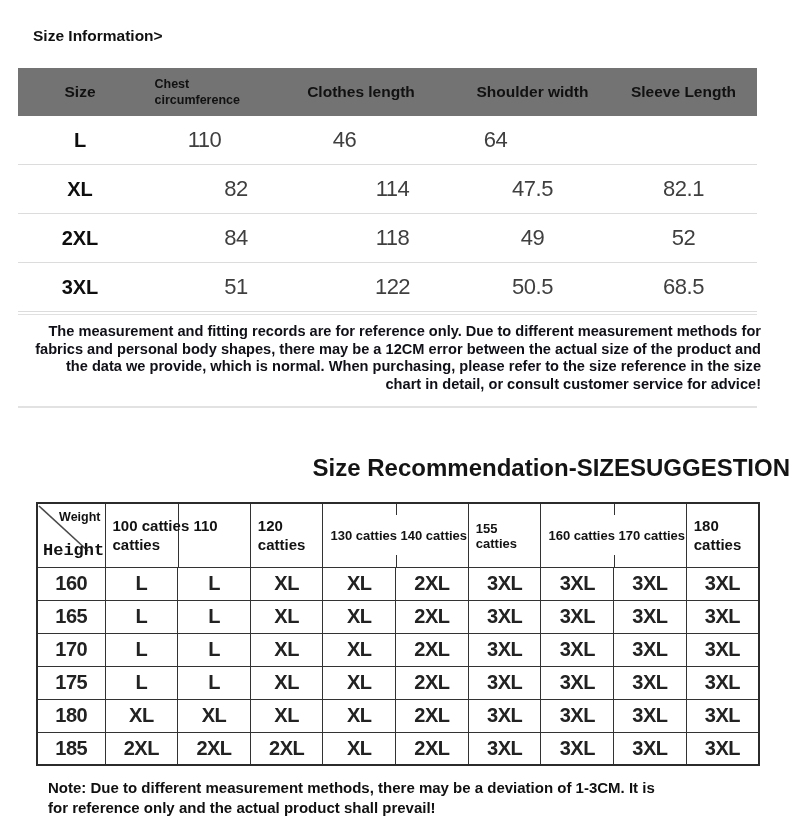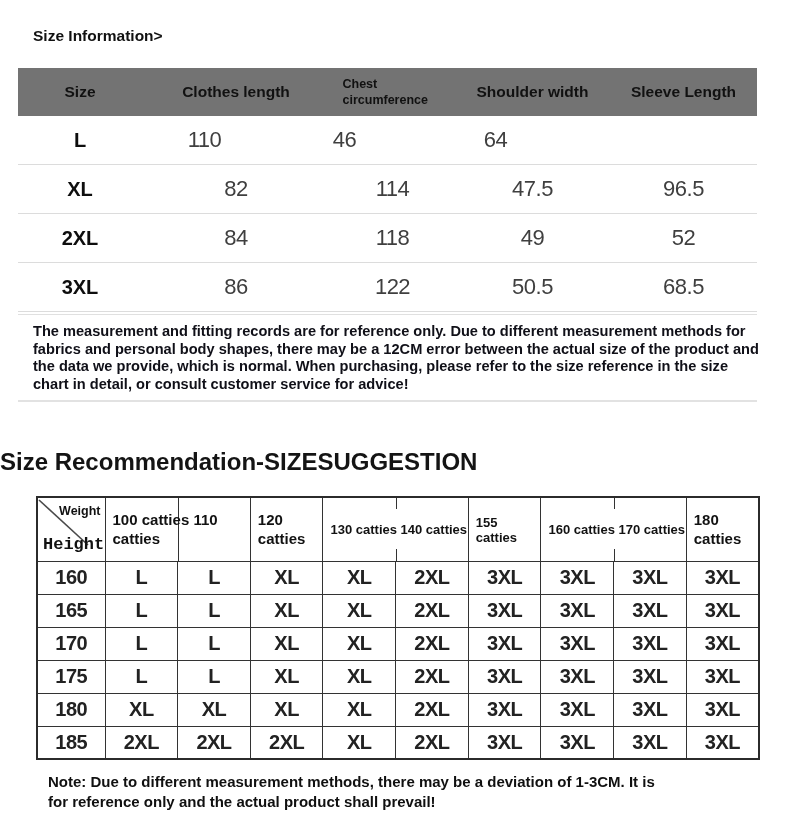--- a/index.html
+++ b/index.html
@@ -16,25 +16,25 @@
   .t1-cell { display:flex; align-items:center; justify-content:center; text-align:center; }
   .c0{width:124px;} .c1{width:188px;} .c2{width:125px;} .c3{width:155px;} .c4{width:147px;}
   .th { font-weight:700; font-size:15.5px; }
   .th.chest { font-size:12.5px; }
   .chest-inner { width:100px; text-align:left; line-height:1.28; font-weight:700; }
   .t1 .size-label { font-weight:700; font-size:20px; color:#0e0e0e; }
   .t1 .num { font-size:22px; font-weight:400; color:#3f3f3f; letter-spacing:-0.5px; }
 
   
   .note1 { margin:2px 18px 0 18px; width:739px; border-top:1px solid #e0e0e0; border-bottom:2px solid #e2e2e2;
-    padding:8px 0 7px 15px; }
+    padding:8px 0 13px 15px;text-align:right; }
   .note1-text { width:728px; font-size:14.6px; font-weight:700; line-height:17.6px; color:#101018; }
 
   
-  .title2 { margin-top:46px; text-align:left; font-size:24px; font-weight:700; color:#141414; letter-spacing:0; }
+  .title2 { margin-top:46px; text-align:right; font-size:24px; font-weight:700; color:#141414; letter-spacing:0; }
 
   
   table.t2 { border-collapse:collapse; table-layout:fixed; width:724px; margin:20px 0 0 36px;
     border:2px solid #2b2b2b; }
   table.t2 td { border:1.5px solid #333; position:relative; }
   tr.t2-headrow { height:64px; }
   tr.t2-row { height:33px; }
   .t2-head-cell { vertical-align:middle; padding:0 0 0 7px; font-weight:700; color:#121212; }
   .t2-head-cell.large { font-size:15px; line-height:1.25; }
   .t2-head-cell.small { font-size:13px; }
@@ -58,51 +58,51 @@
 </head>
 <body>
 
 <div class="page">
 
   <div class="heading">Size Information&gt;</div>
 
   <div class="t1">
     <div class="t1-head">
       <div class="t1-cell c0 th">Size</div>
-      <div class="t1-cell c1 th">Clothes length</div>
       <div class="t1-cell c2 th chest">
         <span class="chest-inner">Chest circumference</span>
       </div>
+      <div class="t1-cell c1 th">Clothes length</div>
       <div class="t1-cell c3 th">Shoulder width</div>
       <div class="t1-cell c4 th">Sleeve Length</div>
     </div>
     <div class="t1-body">
         <div class="t1-row">
           <div class="t1-cell c0 size-label">L</div>
           <div class="t1-cell num c2">110</div>
           <div class="t1-cell num c3">46</div>
           <div class="t1-cell num c4">64</div>
         </div>
         <div class="t1-row">
           <div class="t1-cell c0 size-label">XL</div>
           <div class="t1-cell num c1">82</div>
           <div class="t1-cell num c2">114</div>
           <div class="t1-cell num c3">47.5</div>
-          <div class="t1-cell num c4">96.5</div>
+          <div class="t1-cell num c4">82.1</div>
         </div>
         <div class="t1-row">
           <div class="t1-cell c0 size-label">2XL</div>
           <div class="t1-cell num c1">84</div>
           <div class="t1-cell num c2">118</div>
           <div class="t1-cell num c3">49</div>
           <div class="t1-cell num c4">52</div>
         </div>
         <div class="t1-row">
           <div class="t1-cell c0 size-label">3XL</div>
-          <div class="t1-cell num c1">86</div>
+          <div class="t1-cell num c1">51</div>
           <div class="t1-cell num c2">122</div>
           <div class="t1-cell num c3">50.5</div>
           <div class="t1-cell num c4">68.5</div>
         </div>
       </div>
   </div>
 
   <div class="note1">
     <div class="note1-text">The measurement and fitting records are for reference only. Due to different measurement methods for fabrics and personal body shapes, there may be a 12CM error between the actual size of the product and the data we provide, which is normal. When purchasing, please refer to the size reference in the size chart in detail, or consult customer service for advice!</div>
   </div>

